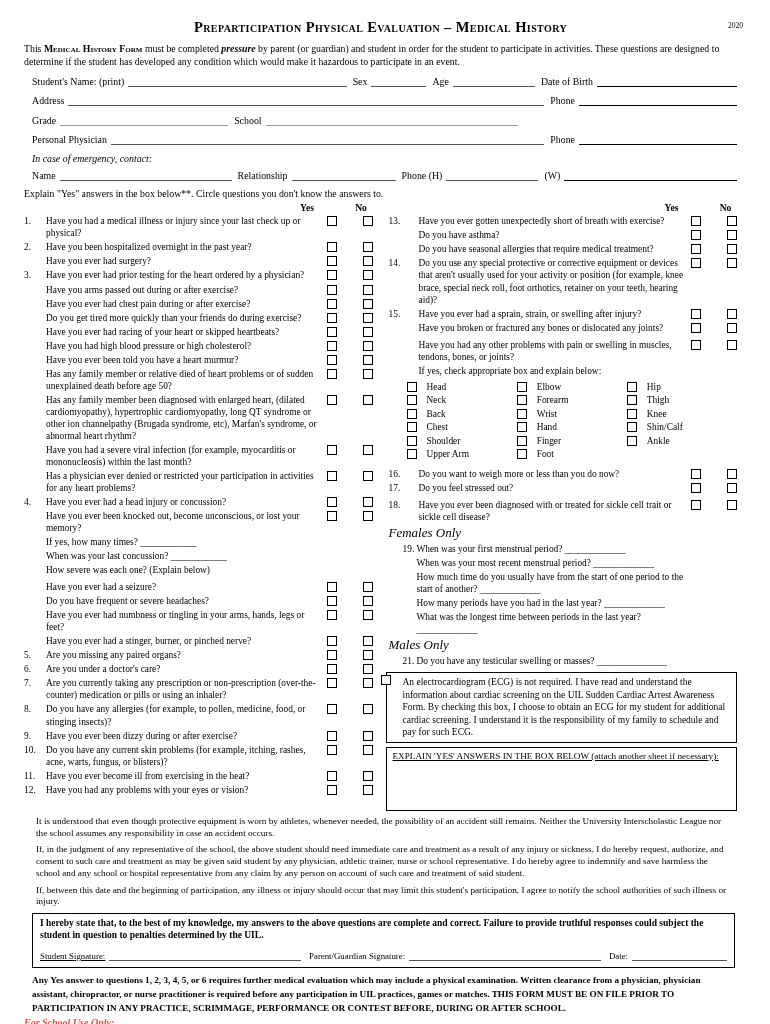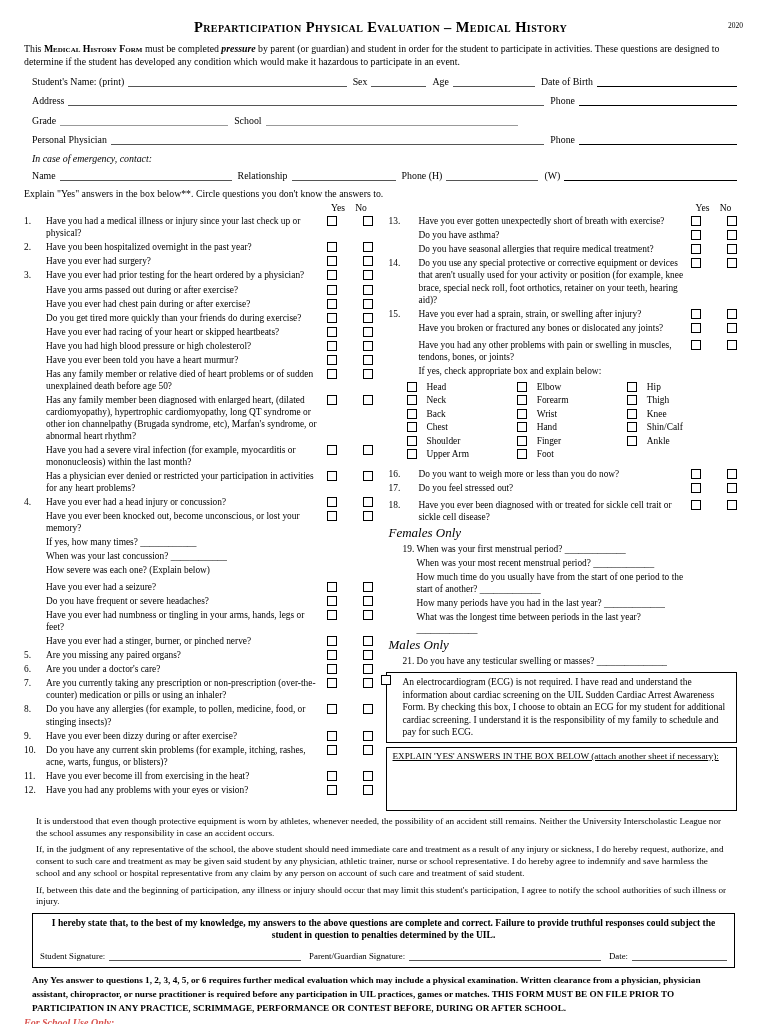--- a/index.html
+++ b/index.html
@@ -17,21 +17,21 @@
   .flabel{white-space:nowrap;}
   .ml{margin-left:6px;}
   .fline{border-bottom:1px solid #555;height:11px;display:inline-block;margin-left:4px;}
   .fline.grow{flex:1;}
   .fline.dark{border-bottom:1.8px solid #000;}
   .fline.gray{border-bottom:1.4px solid #999;}
   .emg{font-style:italic;margin-bottom:5px;}
   .note{font-size:9.8px;margin:1px 0 3px 0;}
   .qwrap{display:flex;gap:16px;}
   .qcol{flex:1;min-width:0;}
-  .q-head{display:flex;justify-content:flex-end;font-weight:normal;font-size:9.6px;margin-bottom:2px;}
+  .q-head{display:flex;justify-content:flex-end;font-weight:bold;font-size:9.6px;margin-bottom:2px;gap:31px;}
   .q-head span{width:23px;text-align:center;}
   .q-row{display:flex;align-items:flex-start;margin-bottom:2px;font-size:9.4px;line-height:1.28;}
   .q-num{width:22px;flex:none;}
   .rightcol .q-num{width:30px;}
   .q-text{flex:1;padding-right:4px;}
   .q-boxes{flex:none;width:46px;display:flex;justify-content:space-between;padding-top:1px;}
   .q-boxes.nocb{visibility:hidden;}
   .cb{width:10px;height:10px;border:1.7px solid #000;box-sizing:border-box;background:#fff;display:inline-block;flex:none;}
   .q-section{font-style:italic;font-size:13px;margin:2px 0 2px 0;}
   .q-sub{margin-left:14px;}
@@ -40,25 +40,25 @@
   .bp-col{flex:1;}
   .bp-item{display:flex;align-items:center;gap:10px;margin-bottom:3.5px;font-size:9.4px;}
   .ecg-box{position:relative;border:1.7px solid #000;margin:5px 0 0 -3px;padding:3px 6px 3px 16px;
            font-size:9.5px;line-height:1.32;}
   .ecg-cb{position:absolute;left:-6px;top:2px;}
   .explain-box{border:1.7px solid #000;margin:4px 0 0 -3px;height:64px;padding:3px 6px;
                font-size:9.2px;box-sizing:border-box;text-decoration:underline;}
   .bottom{margin-top:5px;}
   .legal{font-size:9.2px;line-height:1.28;margin:0 4px 0 12px;}
   .legal p{margin:0 0 5px 0;}
-  .sig-box{border:1.8px solid #000;margin:1px 2px 5px 8px;padding:3px 7px 6px 7px;text-align:center;}
+  .sig-box{border:1.8px solid #000;margin:1px 2px 5px 8px;padding:3px 7px 6px 7px;}
   .sig-state{font-weight:bold;font-size:9.5px;line-height:1.3;}
   .sig-row{display:flex;align-items:flex-end;font-size:8.8px;margin-top:7px;}
   .sig-row .flabel{margin-left:8px;}
-  .sig-row .flabel:first-child{margin-left:0;}
+  .sig-row .flabel:first-child{margin-left:0;text-decoration:underline;}
   .clearance{font-weight:bold;font-size:9.2px;line-height:1.55;margin:0 4px 0 8px;}
   .school-label{font-weight:bold;font-style:italic;font-size:10px;margin-top:1px;}
 </style>
 </head>
 <body>
 
 <div class="page">
 
   <div class="title-row">
     <span class="title">Preparticipation Physical Evaluation – Medical History</span>

